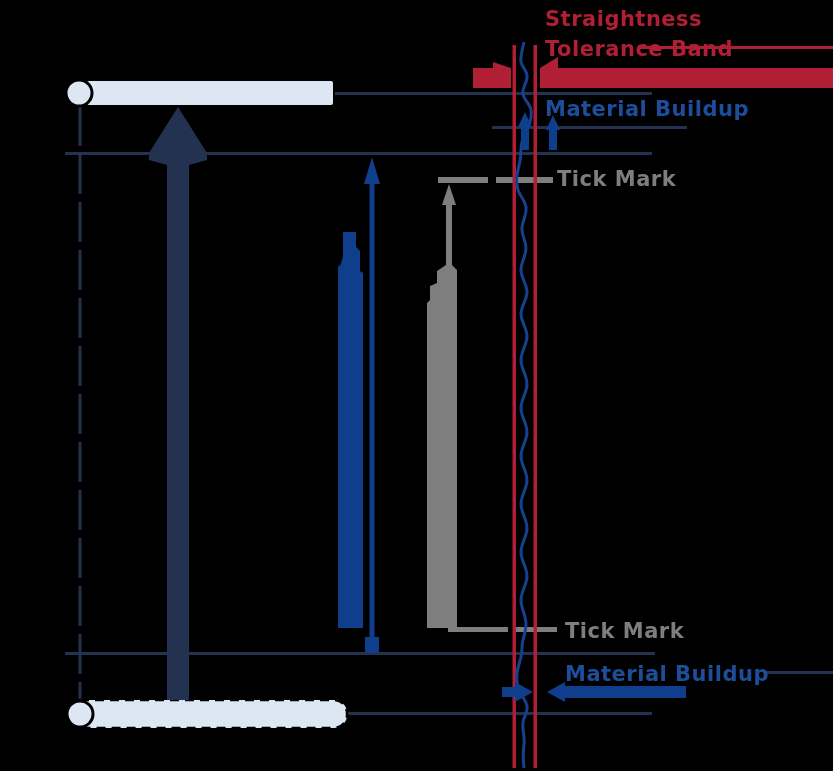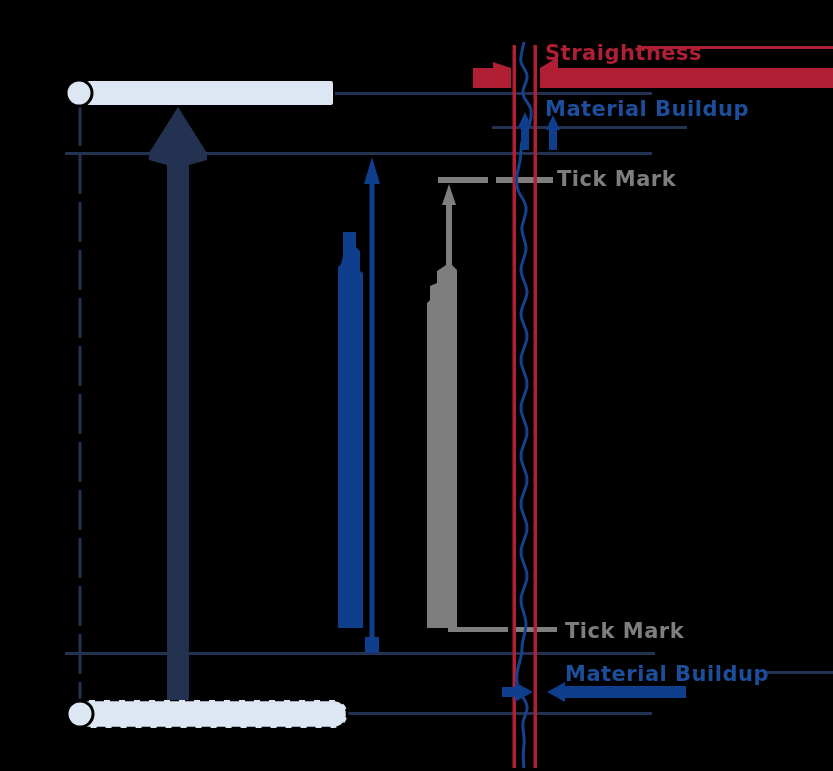--- a/index.html
+++ b/index.html
@@ -94,22 +94,23 @@
     <polygon points="553,115 560,130 557,130 557,150 549,150 549,130 546,130" style="fill:var(--c-blue)"></polygon>
 
     <rect x="502" y="687" width="13" height="10" style="fill:var(--c-blue)"></rect>
     <polygon points="515,682 533,692 515,702" style="fill:var(--c-blue)"></polygon>
     <polygon points="547,692 565,682 565,702" style="fill:var(--c-blue)"></polygon>
     <rect x="563" y="686" width="123" height="12" style="fill:var(--c-blue)"></rect>
 
     <rect x="766" y="671" width="67" height="3" style="fill:var(--c-navy)"></rect>
   </svg>
 
-  <div class="label red" style="left:545px;top:4px;margin-top:34px;">
+  <div class="label red" style="left:545px;top:4px;">
     <div>Straightness</div>
+    <div>Tolerance Band</div>
   </div>
 
   <div class="label blue" style="left:545px;top:94px;">Material Buildup</div>
 
   <div class="label gray" style="left:557px;top:164px;">Tick Mark</div>
 
   <div class="label gray" style="left:565px;top:616px;">Tick Mark</div>
 
   <div class="label blue" style="left:565px;top:659px;">Material Buildup</div>
 

